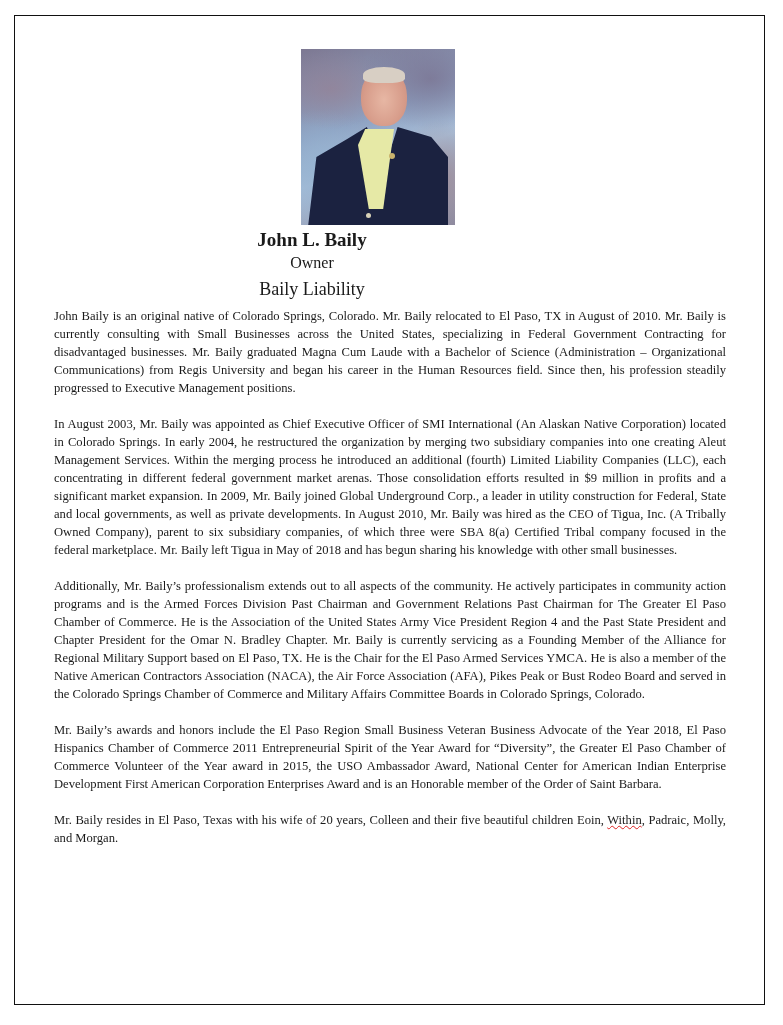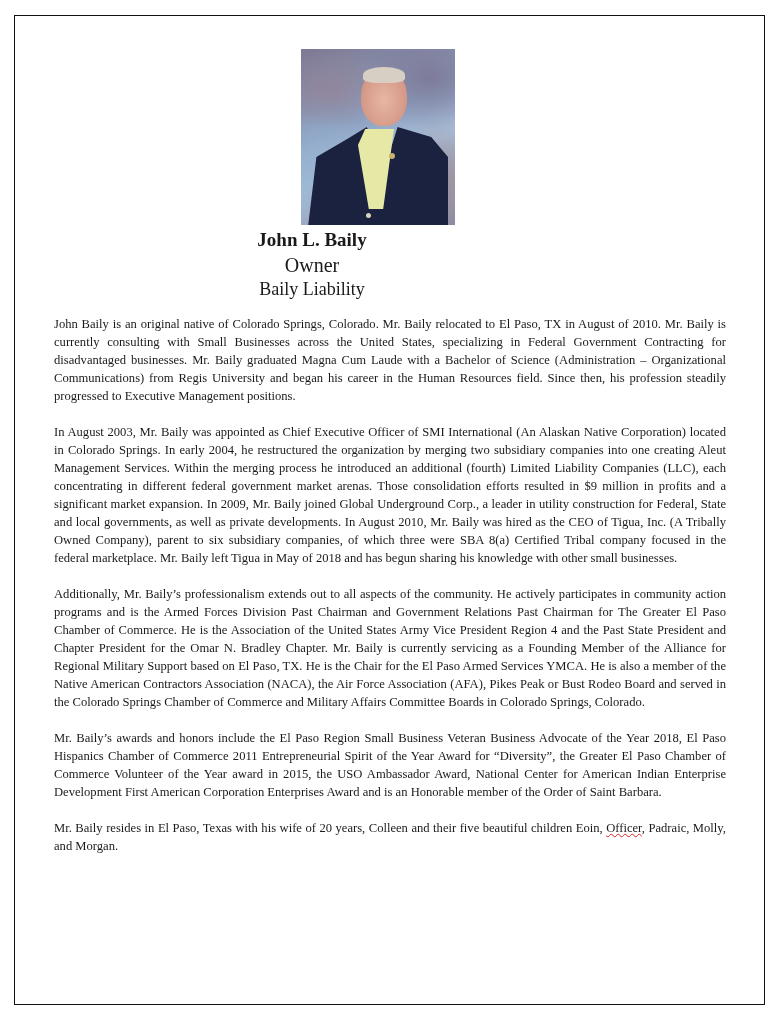--- a/index.html
+++ b/index.html
@@ -100,39 +100,39 @@
       font-family: "Liberation Serif", "DejaVu Serif", serif;
       color: #1a1a1a;
     }
     .name {
       top: 229px;
       font-size: 19px;
       font-weight: bold;
     }
     .role {
       top: 254px;
-      font-size: 20px;
+      font-size: 16px;
     }
     .company {
       top: 279px;
       font-size: 18px;
     }
     .body-text {
       position: absolute;
       left: 54px;
       top: 303px;
       width: 672px;
       font-family: "Liberation Serif", "DejaVu Serif", serif;
       font-size: 12.6px;
       line-height: 18px;
       color: #1a1a1a;
       text-align: justify;
     }
     .body-text p {
-      margin: 12px 0 18px 0;
+      margin: 4px 0 18px 0;
     }
     .spell-error {
       text-decoration: underline wavy #d22;
       text-decoration-thickness: 1px;
     }
   </style>
 </head>
 <body>
 
 <div class="page-border"></div>
@@ -148,14 +148,14 @@
 
 <div class="header-block name">John L. Baily</div>
 <div class="header-block role">Owner</div>
 <div class="header-block company">Baily Liability</div>
 
 <div class="body-text">
   <p>John Baily is an original native of Colorado Springs, Colorado. Mr. Baily relocated to El Paso, TX in August of 2010.  Mr. Baily is currently consulting with Small Businesses across the United States, specializing in Federal Government Contracting for disadvantaged businesses. Mr. Baily graduated Magna Cum Laude with a Bachelor of Science (Administration – Organizational Communications) from Regis University and began his career in the Human Resources field.  Since then, his profession steadily progressed to Executive Management positions.</p>
   <p>In August 2003, Mr. Baily was appointed as Chief Executive Officer of SMI International (An Alaskan Native Corporation) located in Colorado Springs.  In early 2004, he restructured the organization by merging two subsidiary companies into one creating Aleut Management Services.  Within the merging process he introduced an additional (fourth) Limited Liability Companies (LLC), each concentrating in different federal government market arenas.    Those consolidation efforts resulted in $9 million in profits and a significant market expansion.  In 2009, Mr. Baily joined Global Underground Corp., a leader in utility construction for Federal, State and local governments, as well as private developments.  In August 2010, Mr. Baily was hired as the CEO of Tigua, Inc. (A Tribally Owned Company), parent to six subsidiary companies, of which three were SBA 8(a) Certified Tribal company focused in the federal marketplace. Mr. Baily left Tigua in May of 2018 and has begun sharing his knowledge with other small businesses.</p>
   <p>Additionally, Mr. Baily’s professionalism extends out to all aspects of the community.  He actively participates in community action programs and is the Armed Forces Division Past Chairman and Government Relations Past Chairman for The Greater El Paso Chamber of Commerce. He is the Association of the United States Army Vice President Region 4 and the Past State President and Chapter President for the Omar N. Bradley Chapter. Mr. Baily is currently servicing as a Founding Member of the Alliance for Regional Military Support based on El Paso, TX.  He is the Chair for the El Paso Armed Services YMCA.  He is also a member of the Native American Contractors Association (NACA), the Air Force Association (AFA), Pikes Peak or Bust Rodeo Board and served in the Colorado Springs Chamber of Commerce and Military Affairs Committee Boards in Colorado Springs, Colorado.</p>
   <p>Mr. Baily’s awards and honors include the El Paso Region Small Business Veteran Business Advocate of the Year 2018, El Paso Hispanics Chamber of Commerce 2011 Entrepreneurial Spirit of the Year Award for “Diversity”, the Greater El Paso Chamber of Commerce Volunteer of the Year award in 2015, the USO Ambassador Award, National Center for American Indian Enterprise Development First American Corporation Enterprises Award and is an Honorable member of the Order of Saint Barbara.</p>
-  <p><span>Mr. Baily resides in El Paso, Texas with his wife of 20 years, Colleen and their five beautiful children Eoin, </span><span class="spell-error">Officer</span><span>, Padraic, Molly, and Morgan.</span></p>
+  <p><span>Mr. Baily resides in El Paso, Texas with his wife of 20 years, Colleen and their five beautiful children Eoin, </span><span class="spell-error">Within</span><span>, Padraic, Molly, and Morgan.</span></p>
 </div>
 
 </body></html>

